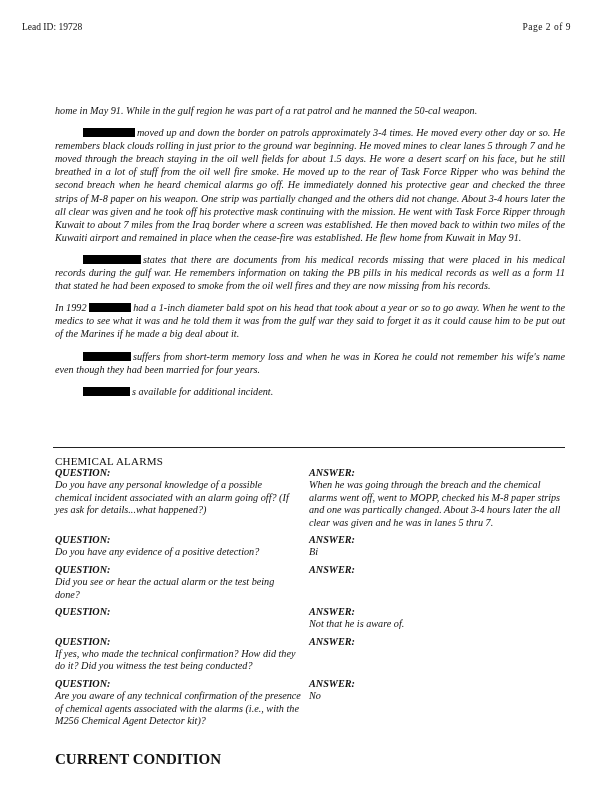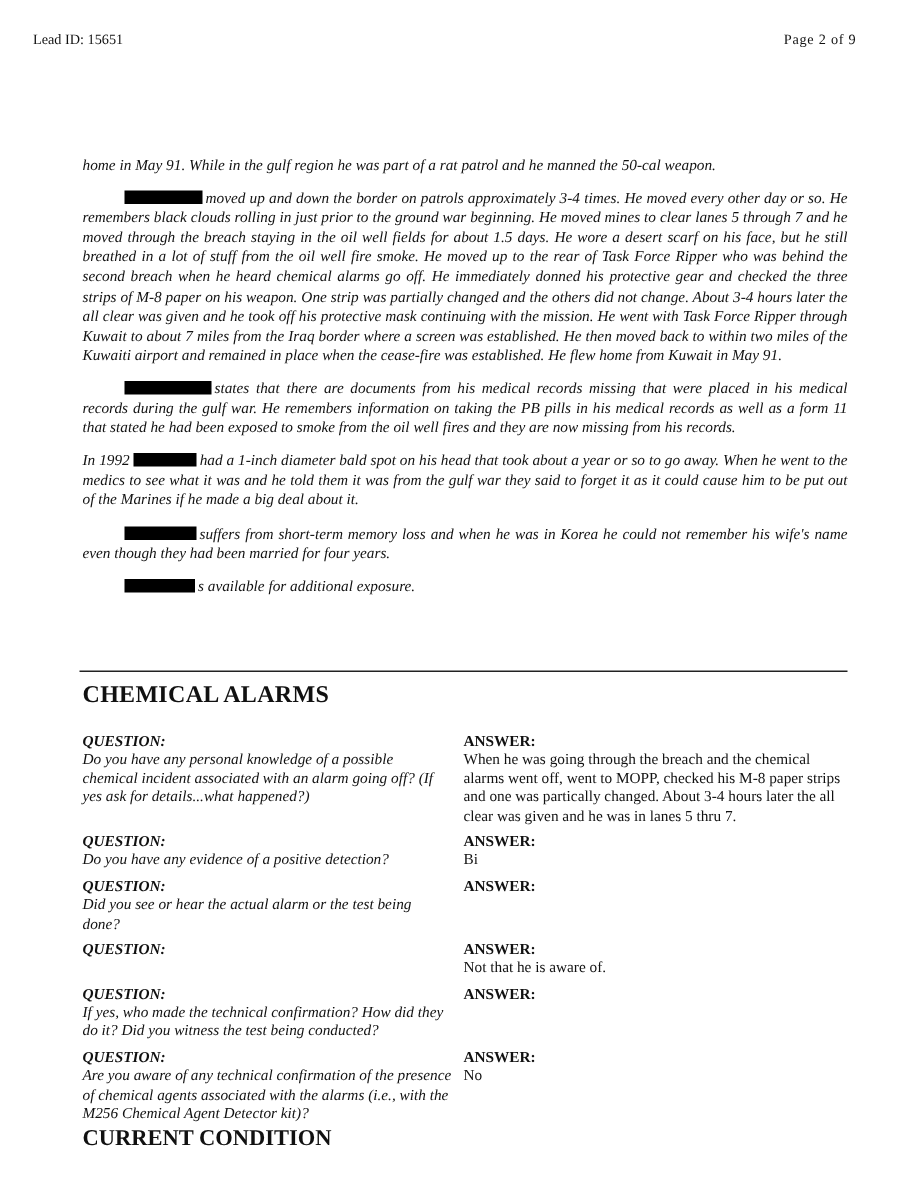--- a/index.html
+++ b/index.html
@@ -77,42 +77,43 @@
     top: 447px;
     border-top: 1px solid #222;
   }
 
   .section {
     position: absolute;
     left: 55px;
     width: 512px;
   }
   .section-title {
-    font-size: 16px;
-    font-weight: bold;
-    margin: 0 0 16px 0;
+    font-size: 11px;
+    font-weight: normal;
+    margin: 0 0 0 0;
     letter-spacing: 0.2px;
   }
   .qa-grid {
     width: 100%;
   }
   .qa-row {
     display: flex;
     width: 100%;
     margin-bottom: 5px;
   }
   .qa-q {
     width: 254px;
     padding-right: 8px;
     box-sizing: border-box;
     font-style: italic;
   }
   .qa-a {
     width: 258px;
     box-sizing: border-box;
+    font-style: italic;
   }
   .lbl {
     font-size: 10.2px;
     font-weight: bold;
     margin: 0 0 1px 0;
     display: block;
   }
   .txt {
     font-size: 10.2px;
     line-height: 12.6px;
@@ -126,36 +127,36 @@
     font-size: 15px;
     font-weight: bold;
   }
 </style>
 </head>
 <body>
 
 <div class="page">
 
   <div class="header">
-    <span class="lead">Lead ID: 15651</span>
+    <span class="lead">Lead ID: 19728</span>
     <span class="pagenum">Page  2 of   9</span>
   </div>
 
   <div class="body-area">
     <p class="para">home in May 91.  While in the gulf region he was part of a rat patrol and he manned the 50-cal weapon.</p>
 
     <p class="para"><span class="redact w1"></span><span>moved up and down the border on patrols approximately 3-4 times.  He moved every other day or so.  He remembers black clouds rolling in just prior to the ground war beginning.  He moved mines to clear lanes 5 through 7 and he moved through the breach staying in the oil well fields for about 1.5 days.  He wore a desert scarf on his face, but he still breathed in a lot of stuff from the oil well fire smoke.  He moved up to the rear of Task Force Ripper who was behind the second breach when he heard chemical alarms go off.  He immediately donned his protective gear and checked the three strips of M-8 paper on his weapon.  One strip was partially changed and the others did not change.  About 3-4 hours later the all clear was given and he took off his protective mask continuing with the mission.  He went with Task Force Ripper through Kuwait to about 7 miles from the Iraq border where a screen was established.  He then moved back to within two miles of the Kuwaiti airport and remained in place when the cease-fire was established.  He flew home from Kuwait in May 91.</span></p>
 
     <p class="para"><span class="redact w2"></span><span>states that there are documents from his medical records missing that were placed in his medical records during the gulf war.  He remembers information on taking the PB pills in his medical records as well as a form 11 that stated he had been exposed to smoke from the oil well fires and they are now missing from his records.</span></p>
 
     <p class="para"><span>In 1992 <span class="redact" style="width: 42px; margin-left: 0px;"></span>had a 1-inch diameter bald spot on his head that took about a year or so to go away.  When he went to the medics to see what it was and he told them it was from the gulf war they said to forget it as it could cause him to be put out of the Marines if he made a big deal about it.</span></p>
 
     <p class="para"><span class="redact w4"></span><span>suffers from short-term memory loss and when he was in Korea he could not remember his wife's name even though they had been married for four years.</span></p>
 
-    <p class="para"><span class="redact w5"></span><span>s available for additional exposure.</span></p>
+    <p class="para"><span class="redact w5"></span><span>s available for additional incident.</span></p>
   </div>
 
   <div class="divider"></div>
 
   <div class="section" style="top:455px;">
     <div class="section-title">CHEMICAL ALARMS</div>
 
     <div class="qa-grid">
 
       <div class="qa-row">

